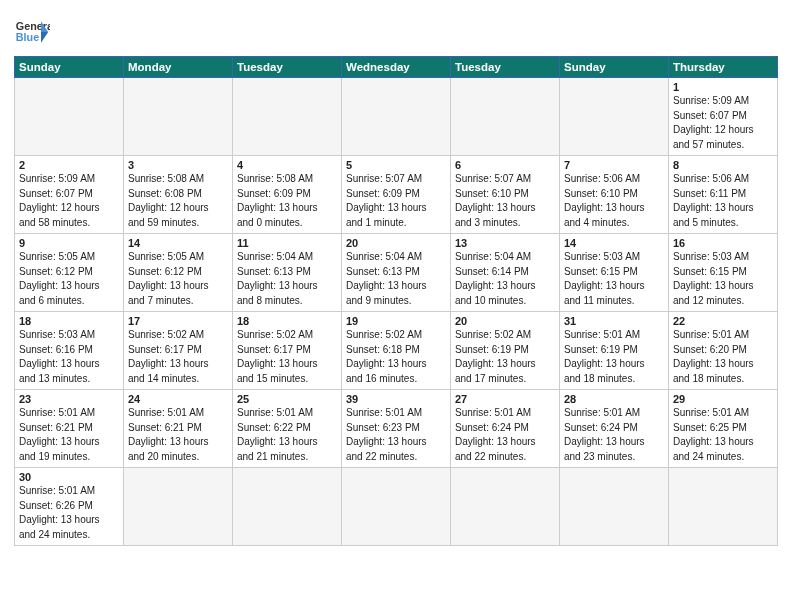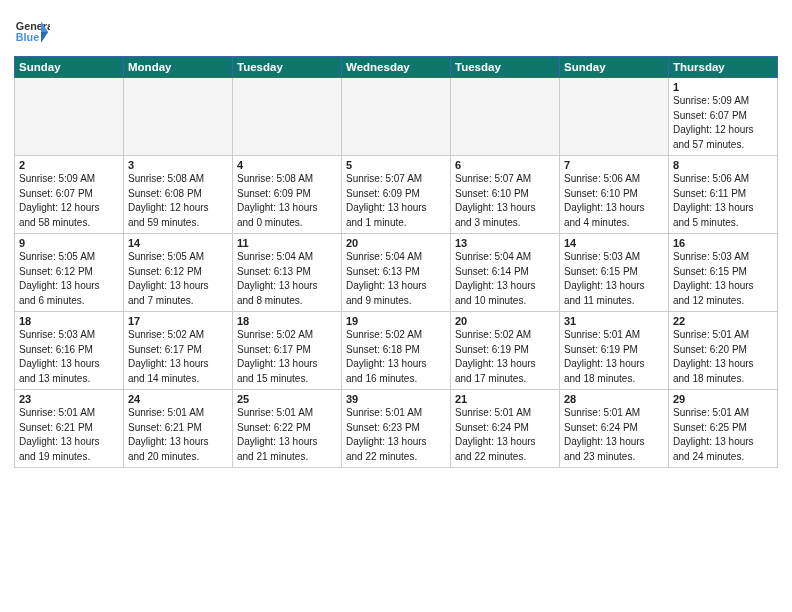--- a/index.html
+++ b/index.html
@@ -284,33 +284,47 @@
 Sunset: 6:22 PM
 Daylight: 13 hours and 21 minutes.</div>
           </td>
           <td>
             <span class="day-number">39</span>
             <div class="day-info" style="white-space: pre-line;">Sunrise: 5:01 AM
 Sunset: 6:23 PM
 Daylight: 13 hours and 22 minutes.</div>
           </td>
           <td>
-            <span class="day-number">21</span>
+            <span class="day-number">27</span>
             <div class="day-info" style="white-space: pre-line;">Sunrise: 5:01 AM
 Sunset: 6:24 PM
 Daylight: 13 hours and 22 minutes.</div>
           </td>
           <td>
             <span class="day-number">28</span>
             <div class="day-info" style="white-space: pre-line;">Sunrise: 5:01 AM
 Sunset: 6:24 PM
 Daylight: 13 hours and 23 minutes.</div>
           </td>
           <td>
             <span class="day-number">29</span>
             <div class="day-info" style="white-space: pre-line;">Sunrise: 5:01 AM
 Sunset: 6:25 PM
 Daylight: 13 hours and 24 minutes.</div>
           </td>
+        </tr>
+        <tr class="last-row">
+          <td>
+            <span class="day-number">30</span>
+            <div class="day-info" style="white-space: pre-line;">Sunrise: 5:01 AM
+Sunset: 6:26 PM
+Daylight: 13 hours and 24 minutes.</div>
+          </td>
+          <td class="empty"></td>
+          <td class="empty"></td>
+          <td class="empty"></td>
+          <td class="empty"></td>
+          <td class="empty"></td>
+          <td class="empty"></td>
         </tr>
       </tbody>
   </table>
 </div>
 
 </body></html>

